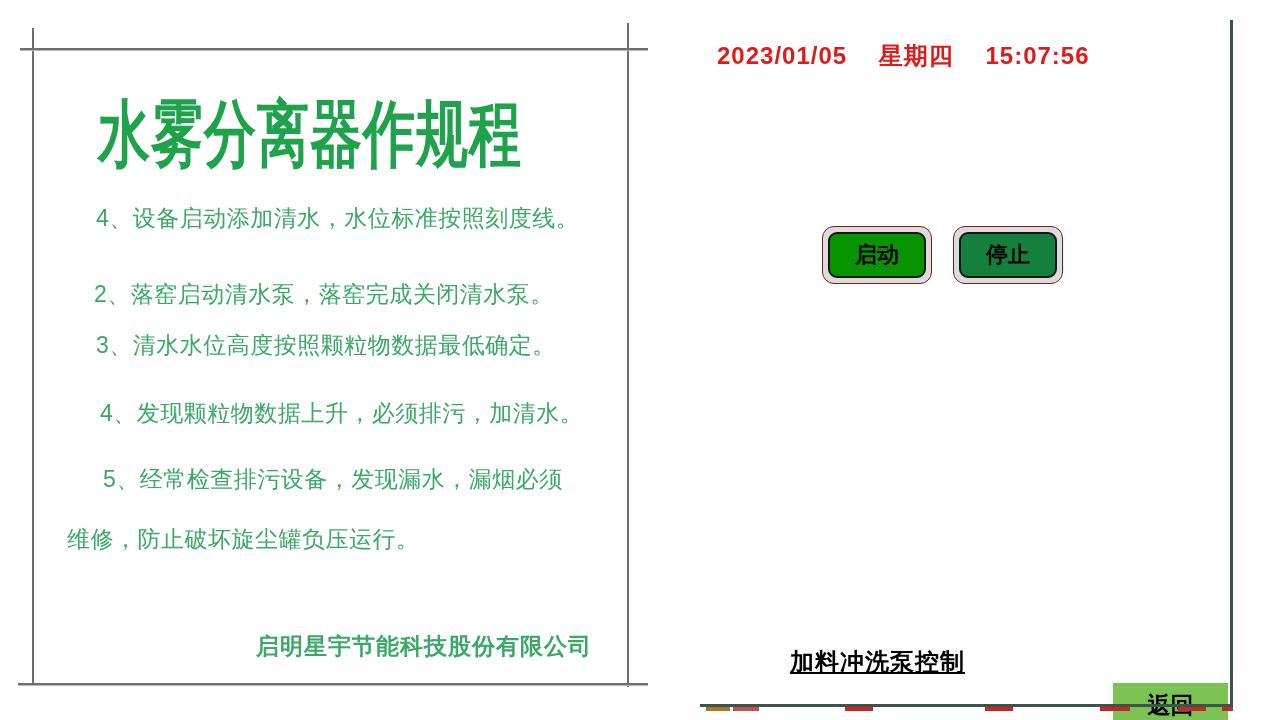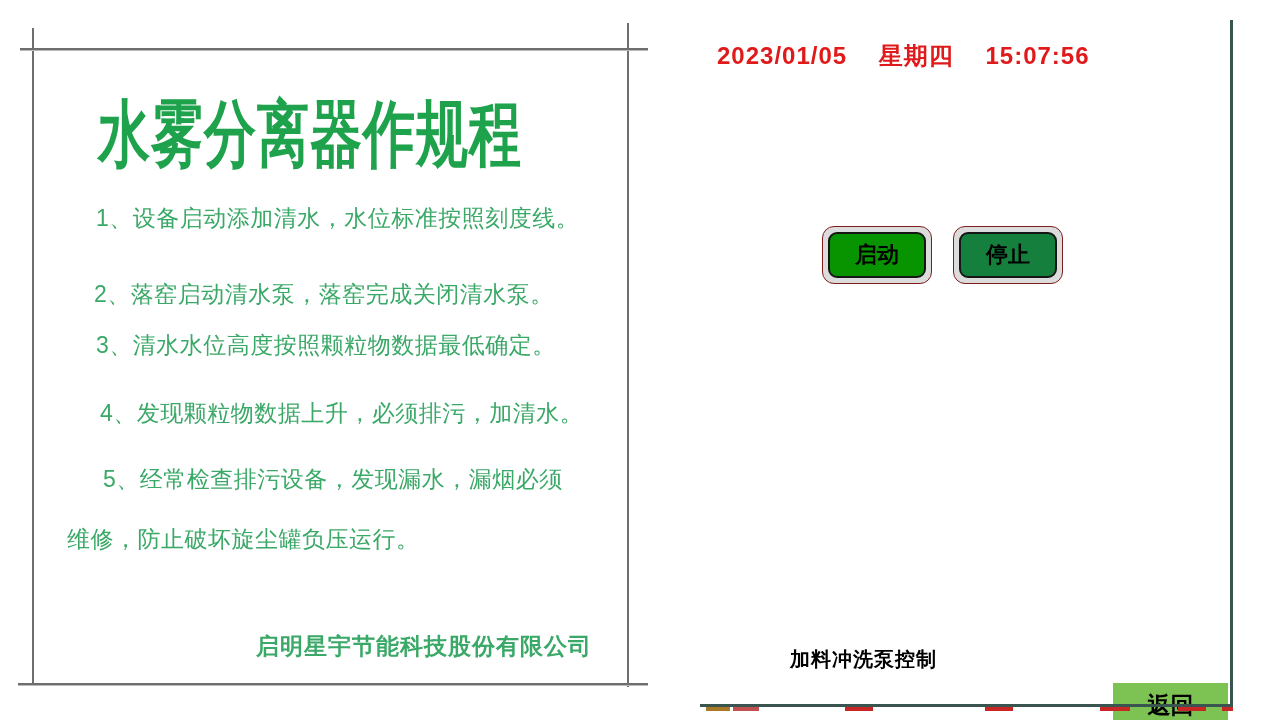--- a/index.html
+++ b/index.html
@@ -102,26 +102,27 @@
   }
   .btn-start-bezel { left: 822px; top: 226px; }
   .btn-start-inner { background: #089400; }
   .btn-stop-bezel  { left: 953px; top: 226px; }
   .btn-stop-inner  { background: #15803d; }
 
   .hmi-footer-label {
     position: absolute;
     left: 790px;
     top: 646px;
-    font-size: 20px;
+    font-size: 24px;
     font-weight: bold;
     letter-spacing: 1px;
     color: #000000;
     font-family: "Liberation Serif", serif;
     white-space: nowrap;
+    text-decoration: underline;
   }
   .btn-return {
     position: absolute;
     left: 1093px;
     top: 683px;
     width: 115px;
     height: 45px;
     background: #7cc353;
     display: flex;
     align-items: center;
@@ -163,21 +164,21 @@
 
   <div>
 
     <div class="poster-line-v" style="left:32px; top:28px; height:657px;"></div>
     <div class="poster-line-v" style="left:627px; top:23px; height:664px;"></div>
     <div class="poster-line-h" style="left:20px; top:48px; width:628px;"></div>
     <div class="poster-line-h" style="left:18px; top:683px; width:630px;"></div>
 
     <div class="poster-title">水雾分离器作规程</div>
 
-    <div class="poster-rule" style="left:96px;  top:203px;">1、设备启动添加清水，水位标准按照刻度线。</div>
+    <div class="poster-rule" style="left:96px;  top:203px;">4、设备启动添加清水，水位标准按照刻度线。</div>
     <div class="poster-rule" style="left:94px;  top:267px;margin-top:12px;">2、落窑启动清水泵，落窑完成关闭清水泵。</div>
     <div class="poster-rule" style="left:96px;  top:330px;">3、清水水位高度按照颗粒物数据最低确定。</div>
     <div class="poster-rule" style="left:100px; top:398px;">4、发现颗粒物数据上升，必须排污，加清水。</div>
     <div class="poster-rule" style="left:103px; top:464px;">5、经常检查排污设备，发现漏水，漏烟必须</div>
     <div class="poster-rule" style="left:67px;  top:524px;">维修，防止破坏旋尘罐负压运行。</div>
 
     <div class="poster-company">启明星宇节能科技股份有限公司</div>
   </div>
 
   <div>

